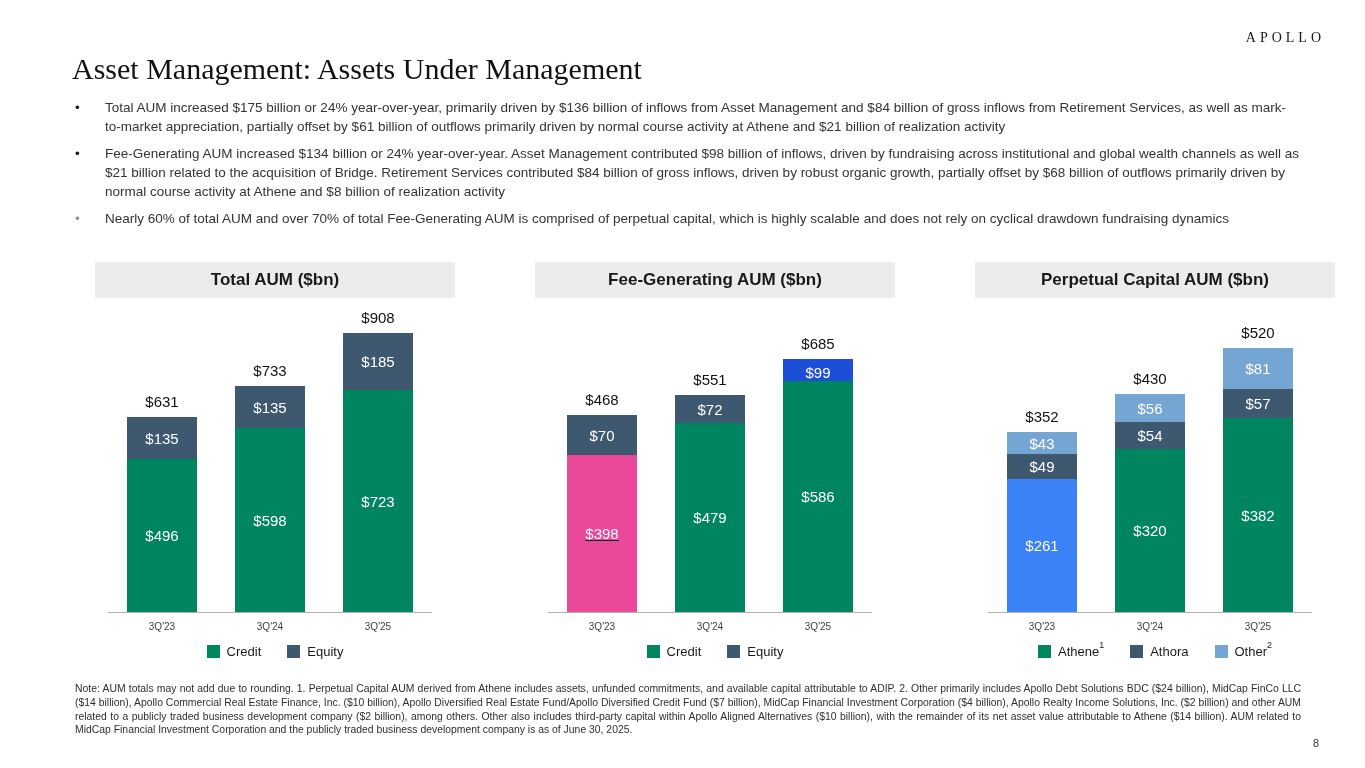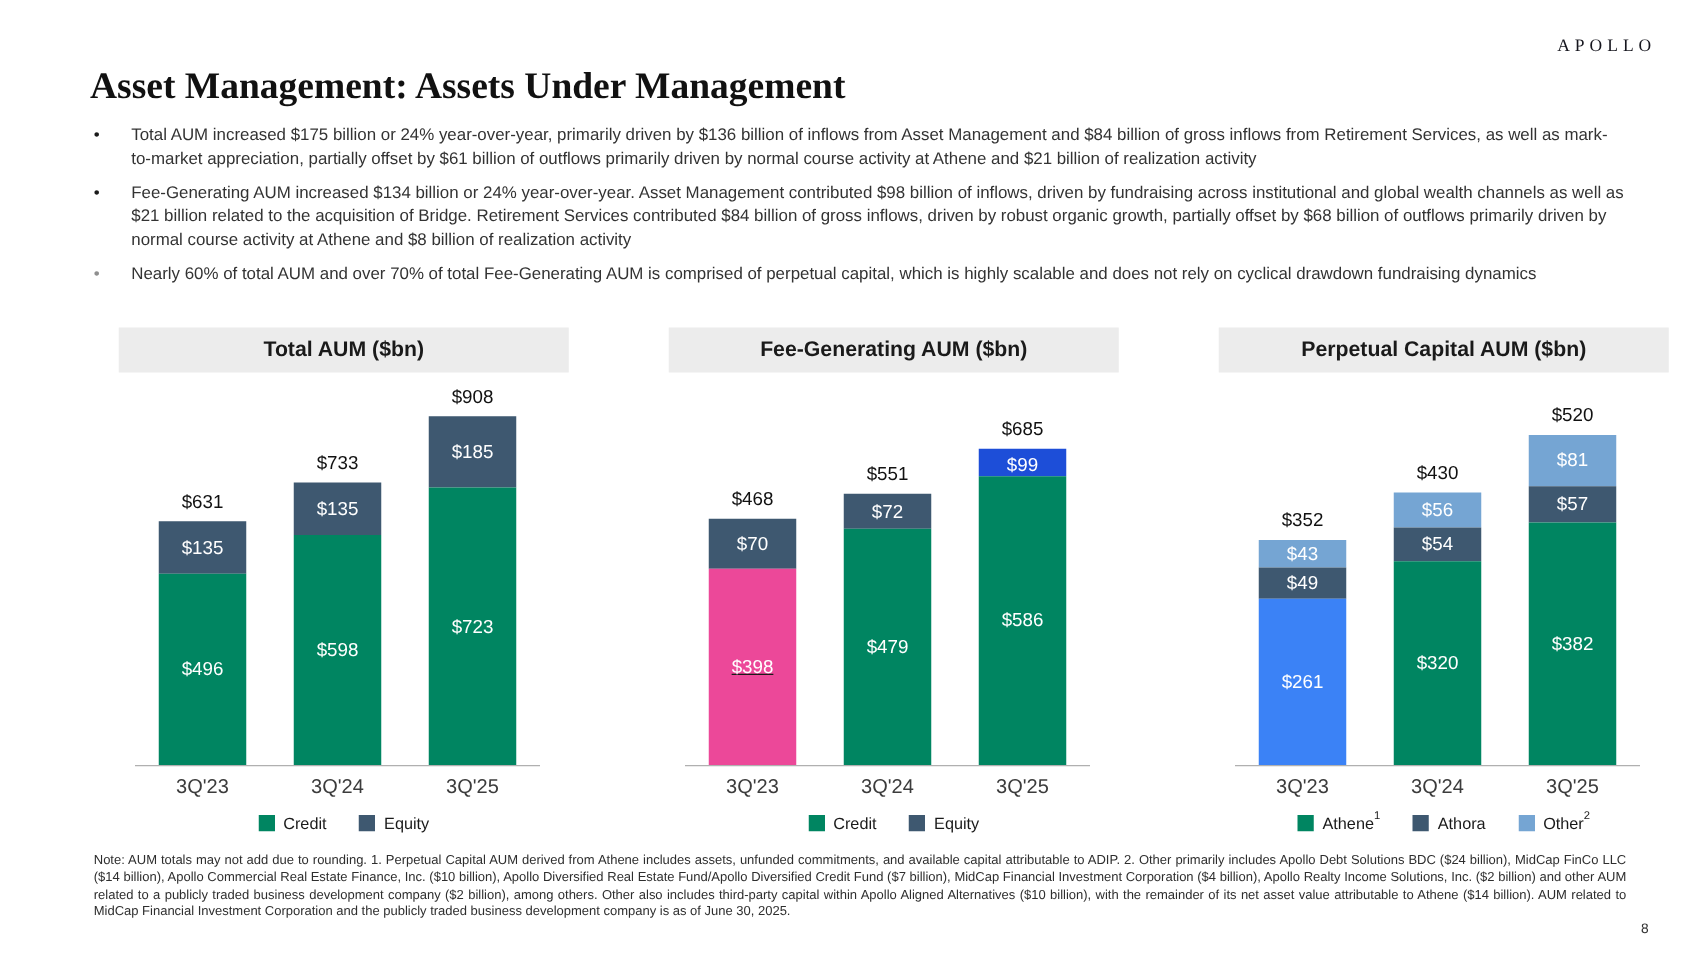--- a/index.html
+++ b/index.html
@@ -13,21 +13,21 @@
   }
   .logo {
     position: absolute; top: 30px; right: 40px;
     font-family: "Liberation Serif", serif;
     font-size: 14px; letter-spacing: 4px;
     color: #16161e; font-weight: 500;
   }
   .page-title {
     position: absolute; top: 52px; left: 72px;
     font-family: "Liberation Serif", serif;
-    font-weight: 700; font-size: 30px; color: #111111;
+    font-weight: 400; font-size: 30px; color: #111111;
     margin: 0;
   }
   .bullets { position: absolute; top: 99px; left: 75px; width: 1224px; }
   .bullet {
     display: flex; margin-bottom: 9px;
     color: #333333; font-size: 13.5px; line-height: 1.38;
   }
   .bullet .marker { width: 30px; flex: 0 0 30px; color: #1a1a1a; }
   .bullet.muted-marker .marker { color: #8f8f8f; }
   .bullet .btext { flex: 1; }
@@ -46,21 +46,21 @@
   }
   .axis-line { margin-left: 13px; width: 324px; border-top: 1px solid #b0b0b0; height: 0; }
   .bar-col {
     flex: 1; display: flex; flex-direction: column;
     align-items: center; justify-content: flex-end;
   }
   .total-label { font-size: 15px; color: #111111; margin-bottom: 7px; }
   .seg { width: 70px; display: flex; align-items: center; justify-content: center; overflow: hidden; }
   .seg-label { color: #ffffff; font-size: 15px; }
   .x-labels { display: flex; padding: 0 23px 0 13px; margin-top: 8px; }
-  .x-label { flex: 1; text-align: center; font-size: 16px; color: #3c3c3c; }
+  .x-label { flex: 1; text-align: center; font-size: 10px; color: #3c3c3c; }
   .legend { display: flex; justify-content: center; align-items: center; gap: 26px; margin-top: 12px; }
   .legend-item { display: flex; align-items: flex-start; font-size: 13px; color: #1a1a1a; }
   .legend-item .swatch { width: 13px; height: 13px; margin-right: 7px; margin-top: 1px; flex: 0 0 13px; }
   .legend-item sup { font-size: 9px; line-height: 1; position: relative; top: -3px; }
 
   .footnote {
     position: absolute; top: 682px; left: 75px; width: 1226px;
     font-size: 10.4px; line-height: 1.33; color: #2e2e2e;
     text-align: justify;
   }

